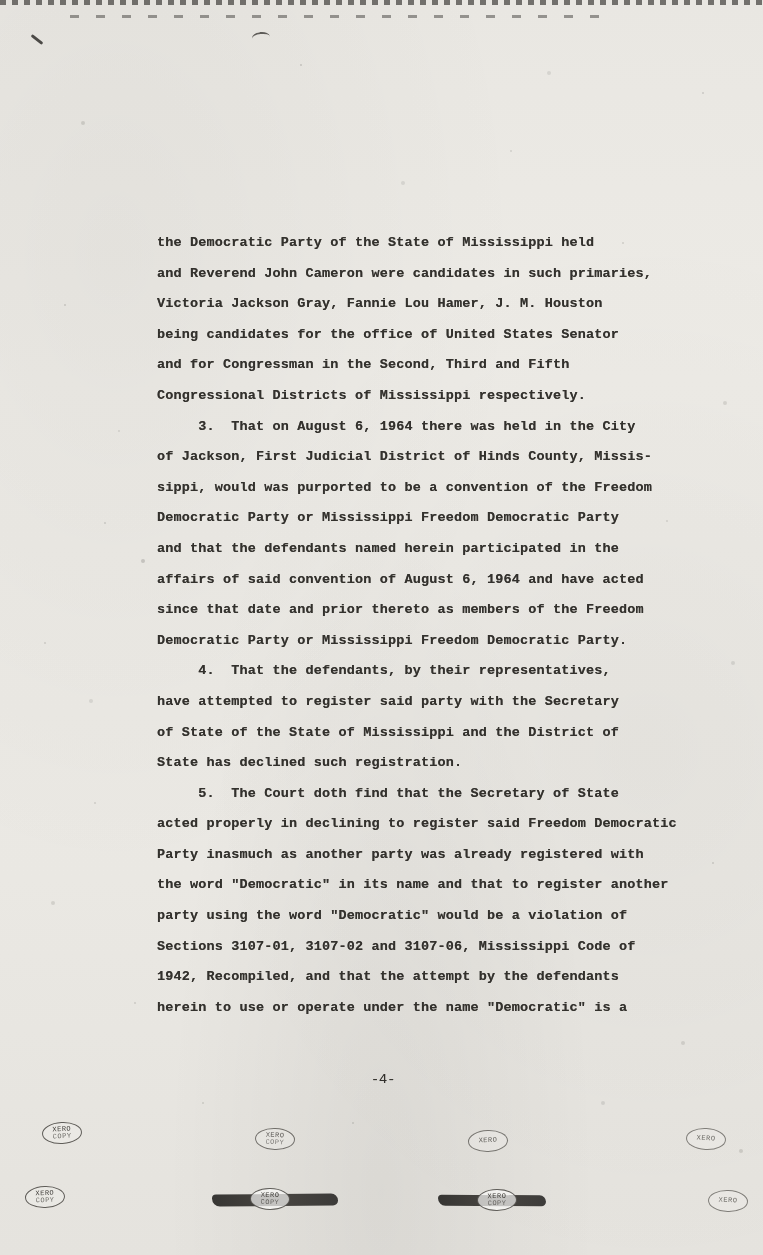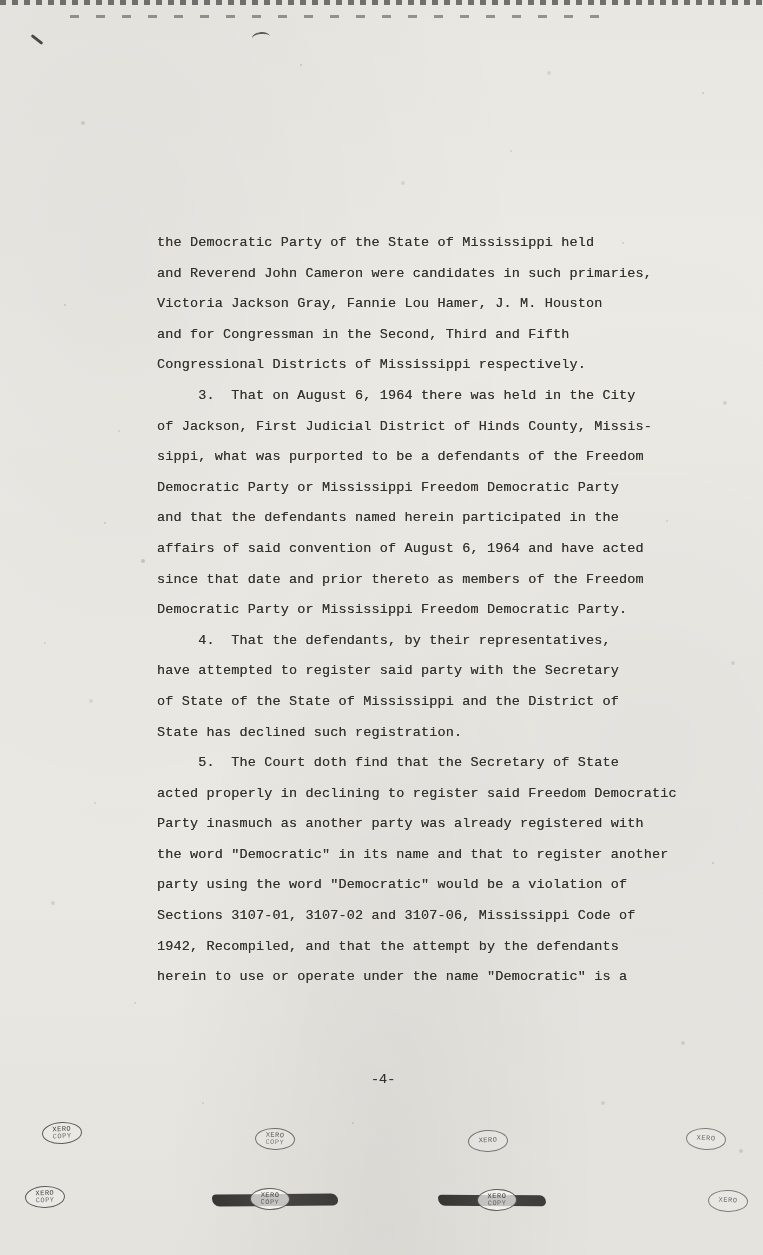--- a/index.html
+++ b/index.html
@@ -76,20 +76,21 @@
     position: absolute; left: 157px; top: 228px; width: 560px;
   }
   .line {
     white-space: pre;
     font-size: 13.5px;
     line-height: 30.6px;
     height: 30.6px;
     color: #33312d;
     text-shadow: 0 0 0.6px rgba(45,43,38,0.65);
     letter-spacing: 0.15px;
+    font-weight: bold;
   }
 
   .page-number {
     position: absolute; left: 371px; top: 1072px;
     font-size: 13.5px; color: #33312d;
     text-shadow: 0 0 0.6px rgba(45,43,38,0.65);
   }
 
   
   .stamp {
@@ -123,25 +124,26 @@
   <div class="scan-edge-top"></div>
   <div class="scan-edge-top2"></div>
   <div class="artifact-arrow"></div>
   <div class="artifact-squiggle"></div>
   <div class="speckles"></div>
 
   <div class="text-block">
     <div class="line">the Democratic Party of the State of Mississippi held</div>
     <div class="line">and Reverend John Cameron were candidates in such primaries,</div>
     <div class="line">Victoria Jackson Gray, Fannie Lou Hamer, J. M. Houston</div>
+    <div class="line">being candidates for the office of United States Senator</div>
     <div class="line">and for Congressman in the Second, Third and Fifth</div>
     <div class="line">Congressional Districts of Mississippi respectively.</div>
     <div class="line">     3.  That on August 6, 1964 there was held in the City</div>
     <div class="line">of Jackson, First Judicial District of Hinds County, Missis-</div>
-    <div class="line">sippi, what was purported to be a defendants of the Freedom</div>
+    <div class="line">sippi, would was purported to be a convention of the Freedom</div>
     <div class="line">Democratic Party or Mississippi Freedom Democratic Party</div>
     <div class="line">and that the defendants named herein participated in the</div>
     <div class="line">affairs of said convention of August 6, 1964 and have acted</div>
     <div class="line">since that date and prior thereto as members of the Freedom</div>
     <div class="line">Democratic Party or Mississippi Freedom Democratic Party.</div>
     <div class="line">     4.  That the defendants, by their representatives,</div>
     <div class="line">have attempted to register said party with the Secretary</div>
     <div class="line">of State of the State of Mississippi and the District of</div>
     <div class="line">State has declined such registration.</div>
     <div class="line">     5.  The Court doth find that the Secretary of State</div>

